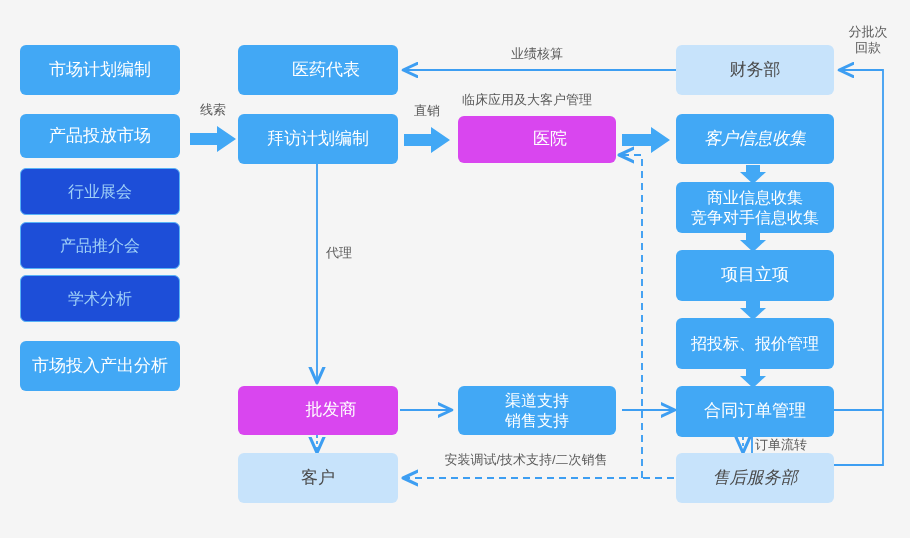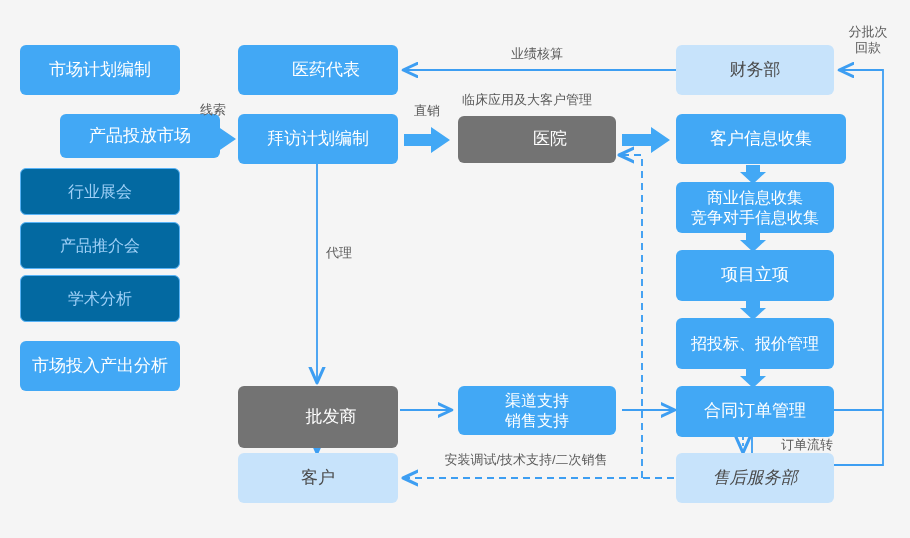--- a/index.html
+++ b/index.html
@@ -17,23 +17,23 @@
     position:absolute;
     display:flex;align-items:center;justify-content:center;
     text-align:center;
     border-radius:6px;
     box-sizing:border-box;
     line-height:1.22;
     white-space:pre-line;
     z-index:2;
   }
   .n-blue{background:#42a8f5;color:#ffffff;font-size:17px;}
-  .n-green{background:#737373;color:#ffffff;font-size:17px;padding-left:26px;}
+  .n-green{background:#d946ef;color:#ffffff;font-size:17px;padding-left:26px;}
   .n-lightblue{background:#c7e3fb;color:#4a4a4a;font-size:17px;}
-  .n-outline{background:#0369a1;border:1px solid #58b3f7;color:#9fd0f7;font-size:16px;}
+  .n-outline{background:#1d4ed8;border:1px solid #58b3f7;color:#9fd0f7;font-size:16px;}
 
   .edge-label{
     position:absolute;
     color:#5a5a5a;
     font-size:13px;
     text-align:center;
     line-height:1.25;
     white-space:pre-line;
     z-index:3;
   }
@@ -106,46 +106,46 @@
     <g fill="#42a8f5">
       <polygon points="746,301 760,301 760,308 766,308 753,320 740,308 746,308"></polygon>
     </g>
     <g fill="#42a8f5">
       <polygon points="746,369 760,369 760,376 766,376 753,388 740,376 746,376"></polygon>
     </g>
   </svg>
 
   <div class="node n-blue" style="left:20px;top:45px;width:160px;height:50px;">市场计划编制</div>
 
-  <div class="node n-blue" style="left:20px;top:114px;width:160px;height:44px;margin-left:40px;">产品投放市场</div>
+  <div class="node n-blue" style="left:20px;top:114px;width:160px;height:44px;">产品投放市场</div>
 
   <div class="node n-outline" style="left:20px;top:168px;width:160px;height:47px;">行业展会</div>
 
   <div class="node n-outline" style="left:20px;top:222px;width:160px;height:47px;">产品推介会</div>
 
   <div class="node n-outline" style="left:20px;top:275px;width:160px;height:47px;text-align:right;">学术分析</div>
 
   <div class="node n-blue" style="left:20px;top:341px;width:160px;height:50px;">市场投入产出分析</div>
 
   <div class="node n-blue" style="left:238px;top:45px;width:160px;height:50px;padding-left:16px;">医药代表</div>
 
   <div class="node n-blue" style="left:238px;top:114px;width:160px;height:50px;">拜访计划编制</div>
 
-  <div class="node n-green" style="left:238px;top:386px;width:160px;height:62px;">批发商</div>
+  <div class="node n-green" style="left:238px;top:386px;width:160px;height:49px;">批发商</div>
 
   <div class="node n-lightblue" style="left:238px;top:453px;width:160px;height:50px;">客户</div>
 
   <div class="node n-green" style="left:458px;top:116px;width:158px;height:47px;">医院</div>
 
   <div class="node n-lightblue" style="left:676px;top:45px;width:158px;height:50px;">财务部</div>
 
   <div class="node n-blue" style="left:458px;top:386px;width:158px;height:49px;font-size:16px;">渠道支持
 销售支持</div>
 
-  <div class="node n-blue" style="left:676px;top:114px;width:170px;height:50px;">客户信息收集</div>
+  <div class="node n-blue" style="left:676px;top:114px;width:158px;height:50px;font-style:italic;">客户信息收集</div>
 
   <div class="node n-blue" style="left:676px;top:182px;width:158px;height:51px;font-size:16px;">商业信息收集
 竞争对手信息收集</div>
 
   <div class="node n-blue" style="left:676px;top:318px;width:158px;height:51px;font-size:16px;">招投标、报价管理</div>
 
   <div class="node n-blue" style="left:676px;top:250px;width:158px;height:51px;">项目立项</div>
 
   <div class="node n-blue" style="left:676px;top:386px;width:158px;height:51px;">合同订单管理</div>
 
@@ -171,15 +171,15 @@
 
   <div class="edge-label" style="left:482px;top:46px;width:110px;">业绩核算</div>
 
   <div class="edge-label" style="left:326px;top:245px;width:42px;text-align:left;">代理</div>
 
   <div class="edge-label" style="left:840px;top:24px;width:56px;">分批次
 回款</div>
 
   <div class="edge-label" style="left:428px;top:452px;width:196px;">安装调试/技术支持/二次销售</div>
 
-  <div class="edge-label" style="left:781px;top:437px;width:80px;text-align:left;">订单流转</div>
+  <div class="edge-label" style="left:755px;top:437px;width:80px;text-align:left;">订单流转</div>
 
 </div>
 
 </body></html>

